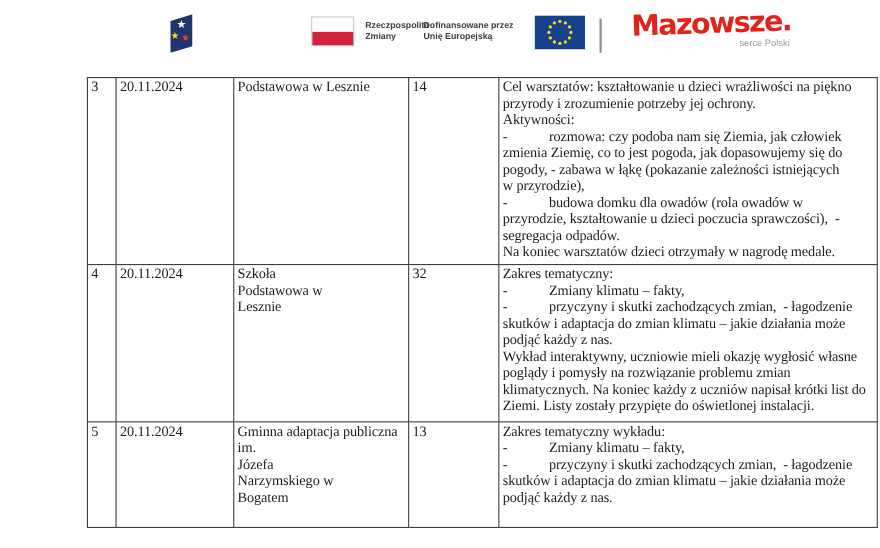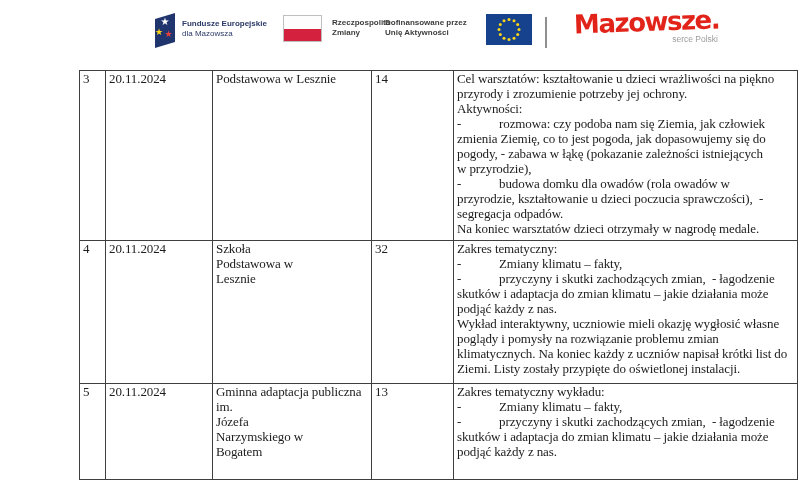--- a/index.html
+++ b/index.html
@@ -80,40 +80,36 @@
 </head>
 <body>
 
 <div class="hdr fe-logo">
   <svg class="fe-icon" viewBox="0 0 22 37" xmlns="http://www.w3.org/2000/svg">
     <polygon points="2,8 22,2 22,31 2,37" fill="#20356e"></polygon>
     <text x="7.5" y="14" font-size="10" fill="#ffffff" font-family="DejaVu Sans, sans-serif">★</text>
     <text x="2" y="24" font-size="9" fill="#ffd617" font-family="DejaVu Sans, sans-serif">★</text>
     <text x="11.5" y="26" font-size="9" fill="#e8403f" font-family="DejaVu Sans, sans-serif">★</text>
   </svg>
-  <div class="fe-text">
-    <div class="t1">Fundusze Europejskie</div>
-    <div class="t2">dla Mazowsza</div>
-  </div>
 </div>
 
 <div class="hdr pl-logo">
   <div class="pl-flag">
     <div class="white"></div>
       <div class="red"></div>
   </div>
   <div class="pl-text">
     <div>Rzeczpospolita</div>
     <div>Zmiany</div>
   </div>
 </div>
 
 <div class="hdr eu-credit">
   <div>Dofinansowane przez</div>
-  <div>Unię Aktywności</div>
+  <div>Unię Europejską</div>
 </div>
 
 <svg class="hdr eu-flag" width="46" height="31" viewBox="0 0 46 31" xmlns="http://www.w3.org/2000/svg">
   <rect x="0" y="0" width="46" height="31" fill="#16418c"></rect>
   <g fill="#ffd617">
     <circle cx="33" cy="15.5" r="1.5"></circle>
       <circle cx="31.7" cy="20.5" r="1.5"></circle>
     <circle cx="28" cy="24.2" r="1.5"></circle>
       <circle cx="23" cy="25.5" r="1.5"></circle>
     <circle cx="18" cy="24.2" r="1.5"></circle>

